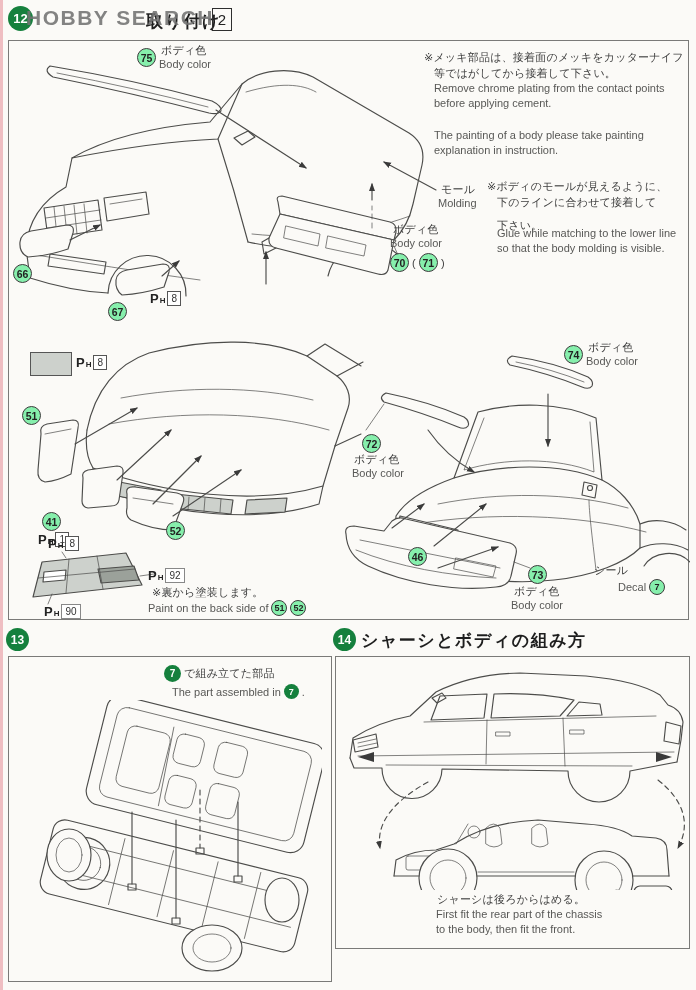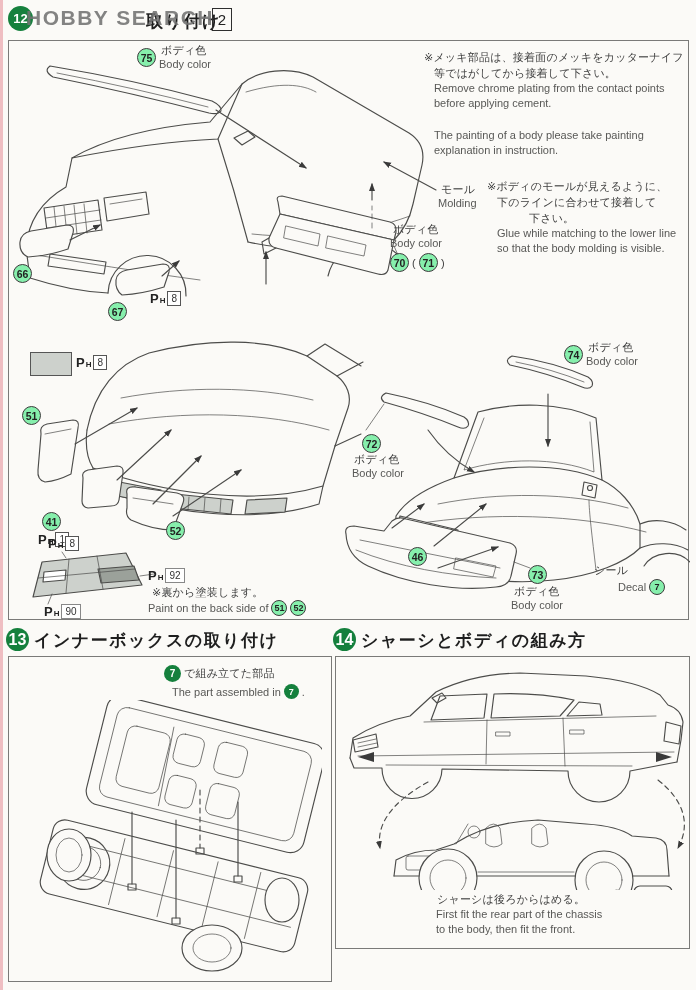--- a/index.html
+++ b/index.html
@@ -4,21 +4,21 @@
 <style>
   html,body{margin:0;padding:0;background:#e8e8e6;}
   #page{position:relative;width:696px;height:990px;background:#fbfaf7;overflow:hidden;
         font-family:"Liberation Sans","DejaVu Sans",sans-serif;color:#333;}
   .abs{position:absolute;}
   .edge-strip{left:0;top:0;width:3px;height:990px;background:rgba(230,140,152,.55);}
   .panel{border:1.4px solid #7a7a78;background:transparent;}
   .badge{background:#15803d;color:#fff;border-radius:50%;display:flex;align-items:center;
          justify-content:center;font-weight:bold;}
   .badge.b25{width:25px;height:25px;font-size:13px;}
-  .badge.b23{width:23px;height:23px;font-size:16px;align-items:center;}
+  .badge.b23{width:23px;height:23px;font-size:12px;align-items:center;}
   .badge.b17{width:17px;height:17px;font-size:10px;}
   .badge.b15{width:15px;height:15px;font-size:9px;}
   .circ{box-sizing:border-box;width:19px;height:19px;border:1.4px solid #3c3c3c;border-radius:50%;
         display:flex;align-items:center;justify-content:center;font-size:10.5px;color:#222;
         background:#86efac;font-weight:600;}
   .circ.sm{width:16px;height:16px;font-size:9px;}
   .jp{font-size:11px;color:#3f3f3f;letter-spacing:.2px;white-space:nowrap;}
   .en{font-size:11px;color:#585856;white-space:nowrap;}
   .sec-title{font-size:17px;font-weight:700;color:#1e1e1e;letter-spacing:1.5px;white-space:nowrap;}
   .wm{color:#737373;font-weight:800;font-size:21px;letter-spacing:1.5px;opacity:.88;white-space:nowrap;}
@@ -112,21 +112,21 @@
   <div class="abs jp" style="left:434px;top:66px;">等ではがしてから接着して下さい。</div>
   <div class="abs en" style="left:434px;top:82px;">Remove chrome plating from the contact points</div>
   <div class="abs en" style="left:434px;top:97px;">before applying cement.</div>
   <div class="abs en" style="left:434px;top:129px;">The painting of a body please take painting</div>
   <div class="abs en" style="left:434px;top:144px;">explanation in instruction.</div>
 
   <div class="abs jp" style="left:441px;top:182px;">モール</div>
   <div class="abs en" style="left:438px;top:197px;">Molding</div>
   <div class="abs jp" style="left:487px;top:179px;">※ボディのモールが見えるように、</div>
   <div class="abs jp" style="left:497px;top:195px;">下のラインに合わせて接着して</div>
-  <div class="abs jp" style="left:497px;top:211px;margin-left:32px;">下さい。</div>
+  <div class="abs jp" style="left:497px;top:218px;">下さい。</div>
   <div class="abs en" style="left:497px;top:227px;">Glue while matching to the lower line</div>
   <div class="abs en" style="left:497px;top:242px;">so that the body molding is visible.</div>
 
   <div class="abs jp" style="left:393px;top:222px;">ボディ色</div>
   <div class="abs en" style="left:390px;top:237px;">Body color</div>
   <div class="abs row" style="left:390px;top:253px;">
     <span class="circ">70</span>
     <span class="jp">(</span>
     <span class="circ">71</span>
     <span class="jp">)</span>
@@ -272,21 +272,20 @@
 
   <div class="abs jp" style="left:594px;top:563px;">シール</div>
   <div class="abs row" style="left:590px;top:579px;padding-left:28px;">
     <span class="en">Decal</span>
     <span class="circ sm">7</span>
   </div>
 
   <div class="abs badge b23" style="left:6px;top:628px;">
       <span>13</span>
     </div>
-  <div class="abs sec-title" style="left:34px;top:629px;">インナーボックスの取り付け</div>
   <div class="abs panel" style="left:8px;top:656px;width:322px;height:324px;"></div>
 
   <div class="abs row" style="left:164px;top:665px;">
     <span class="badge b17">
         <span>7</span>
       </span>
     <span class="jp">で組み立てた部品</span>
   </div>
   <div class="abs row" style="left:172px;top:684px;">
     <span class="en">The part assembled in</span>

